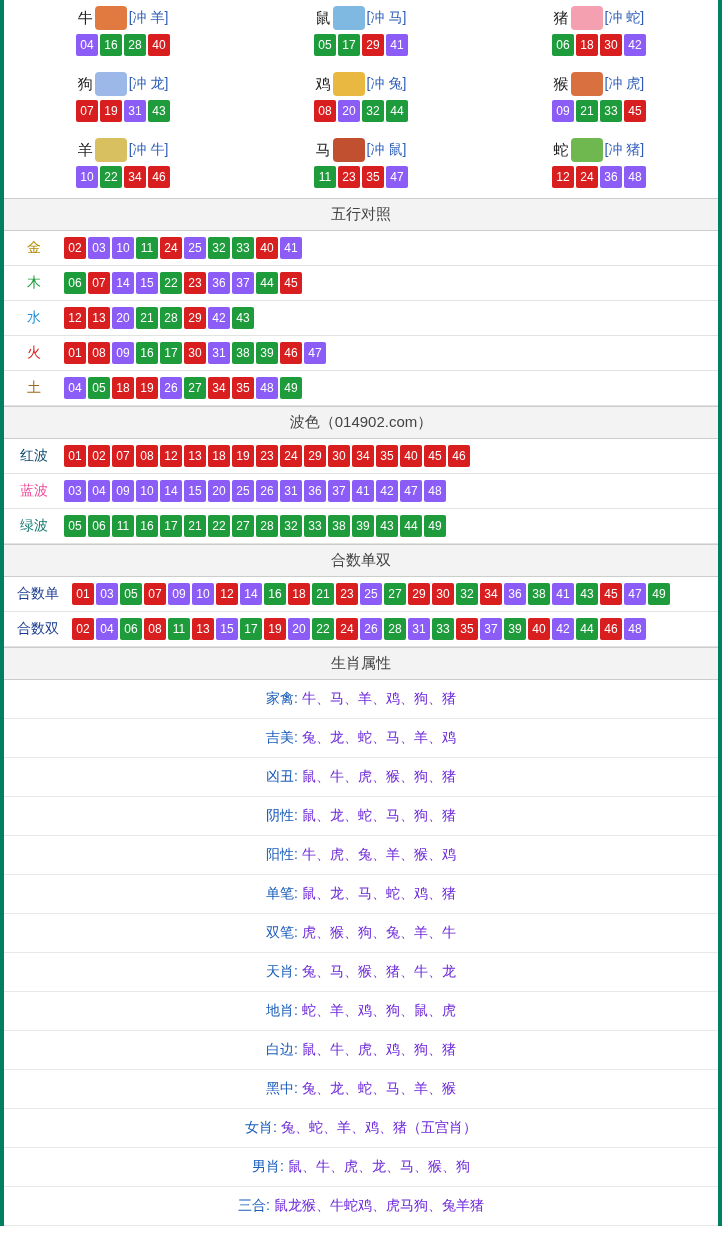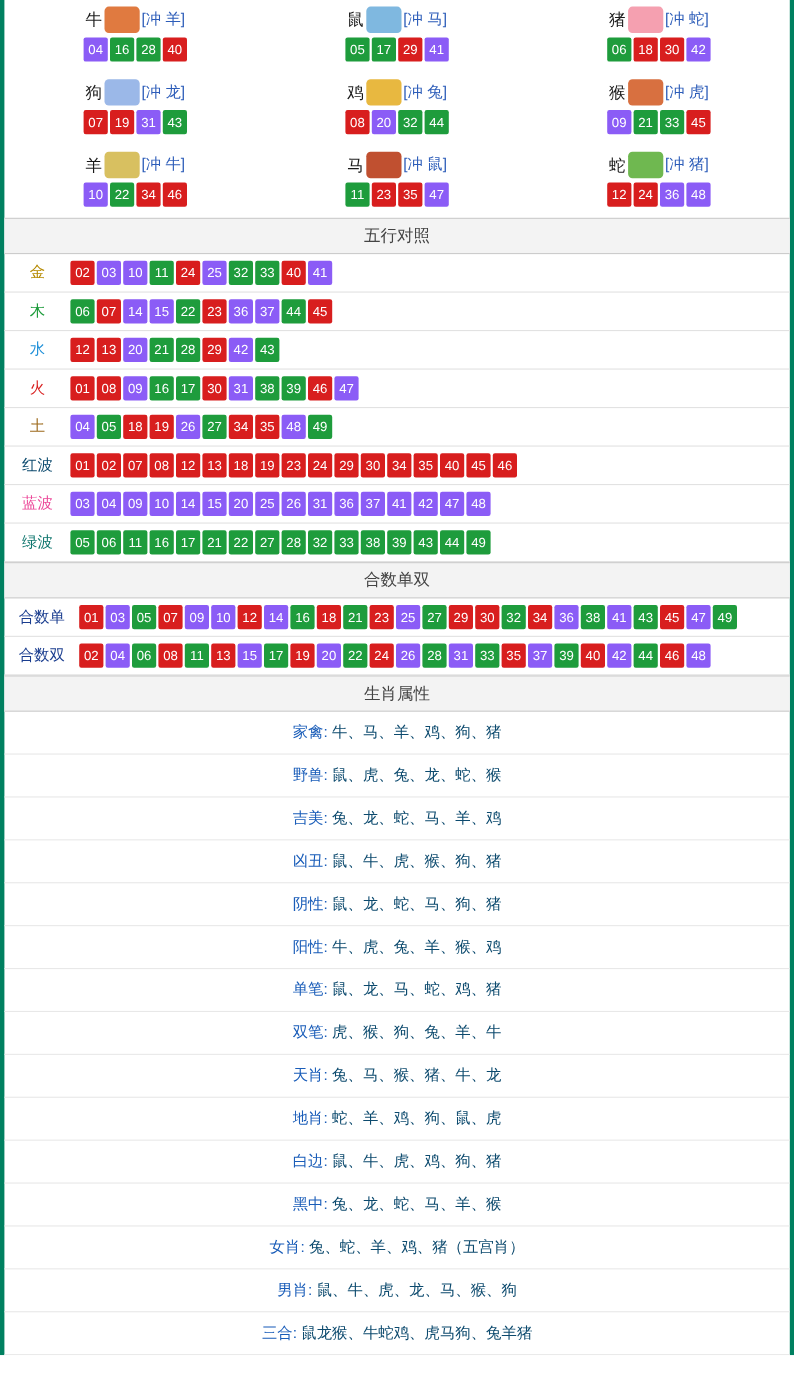--- a/index.html
+++ b/index.html
@@ -81,21 +81,21 @@
   .navy-label { color: #1a3d8f; }
   .ball-strip { display: flex; flex-wrap: wrap; gap: 2px; }
 
   .attr-row {
     text-align: center;
     border-bottom: 1px solid #e8e8e8;
     padding: 10px 0;
     font-size: 14px;
   }
   .attr-key { color: #1a5db9; }
-  .attr-val { color: #0c4a6e; }
+  .attr-val { color: #6d28d9; }
 </style>
 </head>
 <body>
 
 <div class="outer">
 
   <div class="zodiac-grid" id="zodiac-grid">
       <div class="zodiac-cell">
         <div class="zodiac-line1">
           <span class="zodiac-name">牛</span>
@@ -286,20 +286,21 @@
           <span class="ball b">26</span>
           <span class="ball g">27</span>
           <span class="ball r">34</span>
           <span class="ball r">35</span>
           <span class="ball b">48</span>
           <span class="ball g">49</span>
         </div>
       </div>
     </div>
 
+  <div class="section-header">波色（014902.com）</div>
   <div id="bose-rows">
       <div class="row">
         <div class="row-label red-label">红波</div>
         <div class="ball-strip">
           <span class="ball r">01</span>
           <span class="ball r">02</span>
           <span class="ball r">07</span>
           <span class="ball r">08</span>
           <span class="ball r">12</span>
           <span class="ball r">13</span>
@@ -419,21 +420,20 @@
           <span class="ball g">44</span>
           <span class="ball r">46</span>
           <span class="ball b">48</span>
         </div>
       </div>
     </div>
 
   <div class="section-header">生肖属性</div>
   <div id="attr-rows">
       <div class="attr-row"><span class="attr-key">家禽:</span><span class="attr-val"> 牛、马、羊、鸡、狗、猪</span></div>
-      <div class="attr-row"><span class="attr-key">野兽:</span><span class="attr-val"> 鼠、虎、兔、龙、蛇、猴</span></div>
       <div class="attr-row"><span class="attr-key">吉美:</span><span class="attr-val"> 兔、龙、蛇、马、羊、鸡</span></div>
       <div class="attr-row"><span class="attr-key">凶丑:</span><span class="attr-val"> 鼠、牛、虎、猴、狗、猪</span></div>
       <div class="attr-row"><span class="attr-key">阴性:</span><span class="attr-val"> 鼠、龙、蛇、马、狗、猪</span></div>
       <div class="attr-row"><span class="attr-key">阳性:</span><span class="attr-val"> 牛、虎、兔、羊、猴、鸡</span></div>
       <div class="attr-row"><span class="attr-key">单笔:</span><span class="attr-val"> 鼠、龙、马、蛇、鸡、猪</span></div>
       <div class="attr-row"><span class="attr-key">双笔:</span><span class="attr-val"> 虎、猴、狗、兔、羊、牛</span></div>
       <div class="attr-row"><span class="attr-key">天肖:</span><span class="attr-val"> 兔、马、猴、猪、牛、龙</span></div>
       <div class="attr-row"><span class="attr-key">地肖:</span><span class="attr-val"> 蛇、羊、鸡、狗、鼠、虎</span></div>
       <div class="attr-row"><span class="attr-key">白边:</span><span class="attr-val"> 鼠、牛、虎、鸡、狗、猪</span></div>
       <div class="attr-row"><span class="attr-key">黑中:</span><span class="attr-val"> 兔、龙、蛇、马、羊、猴</span></div>

